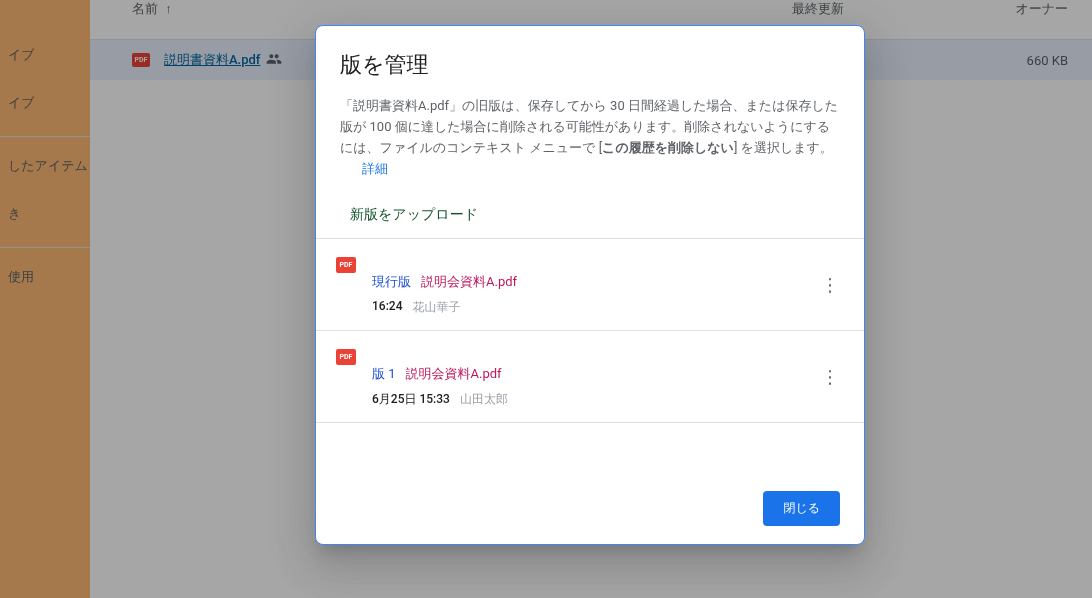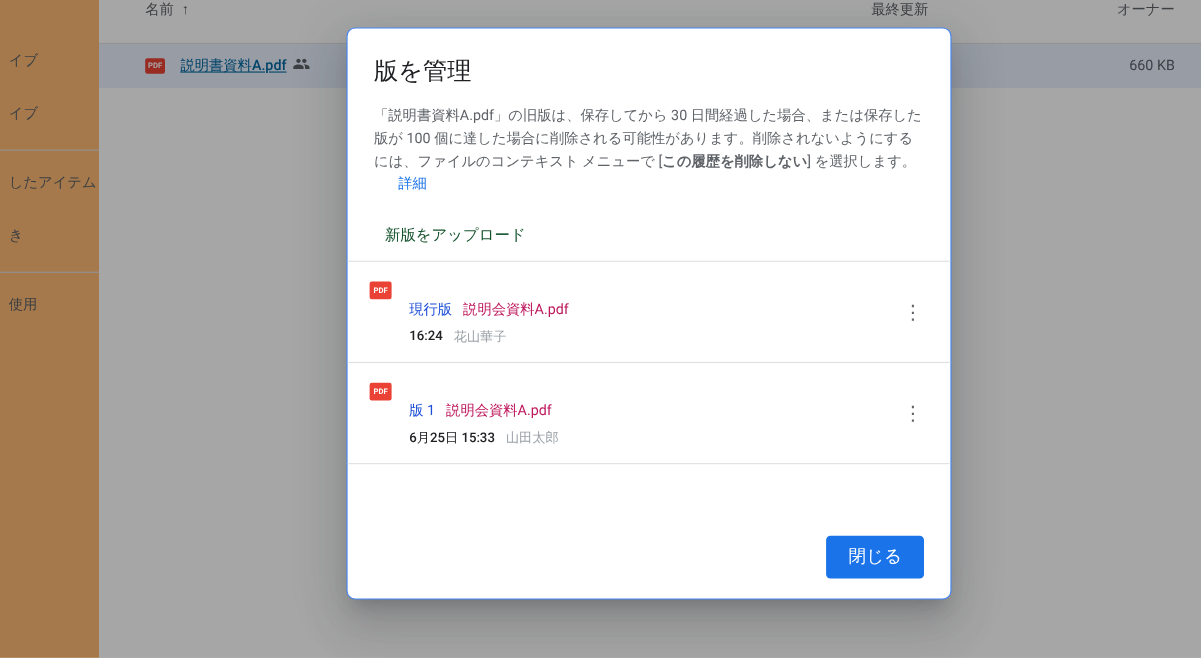--- a/index.html
+++ b/index.html
@@ -205,21 +205,21 @@
     .modal-footer {
       margin-top: auto;
       padding: 16px 24px 18px;
       display: flex;
       justify-content: flex-end;
     }
     .close-btn {
       background: #1a73e8;
       color: #fff;
       border: none;
-      font-size: 16px;
+      font-size: 12px;
       padding: 9px 20px;
       border-radius: 4px;
       cursor: pointer;
     }
   </style>
 </head>
 <body>
 
 <div class="bg">
   <div class="sidebar">

